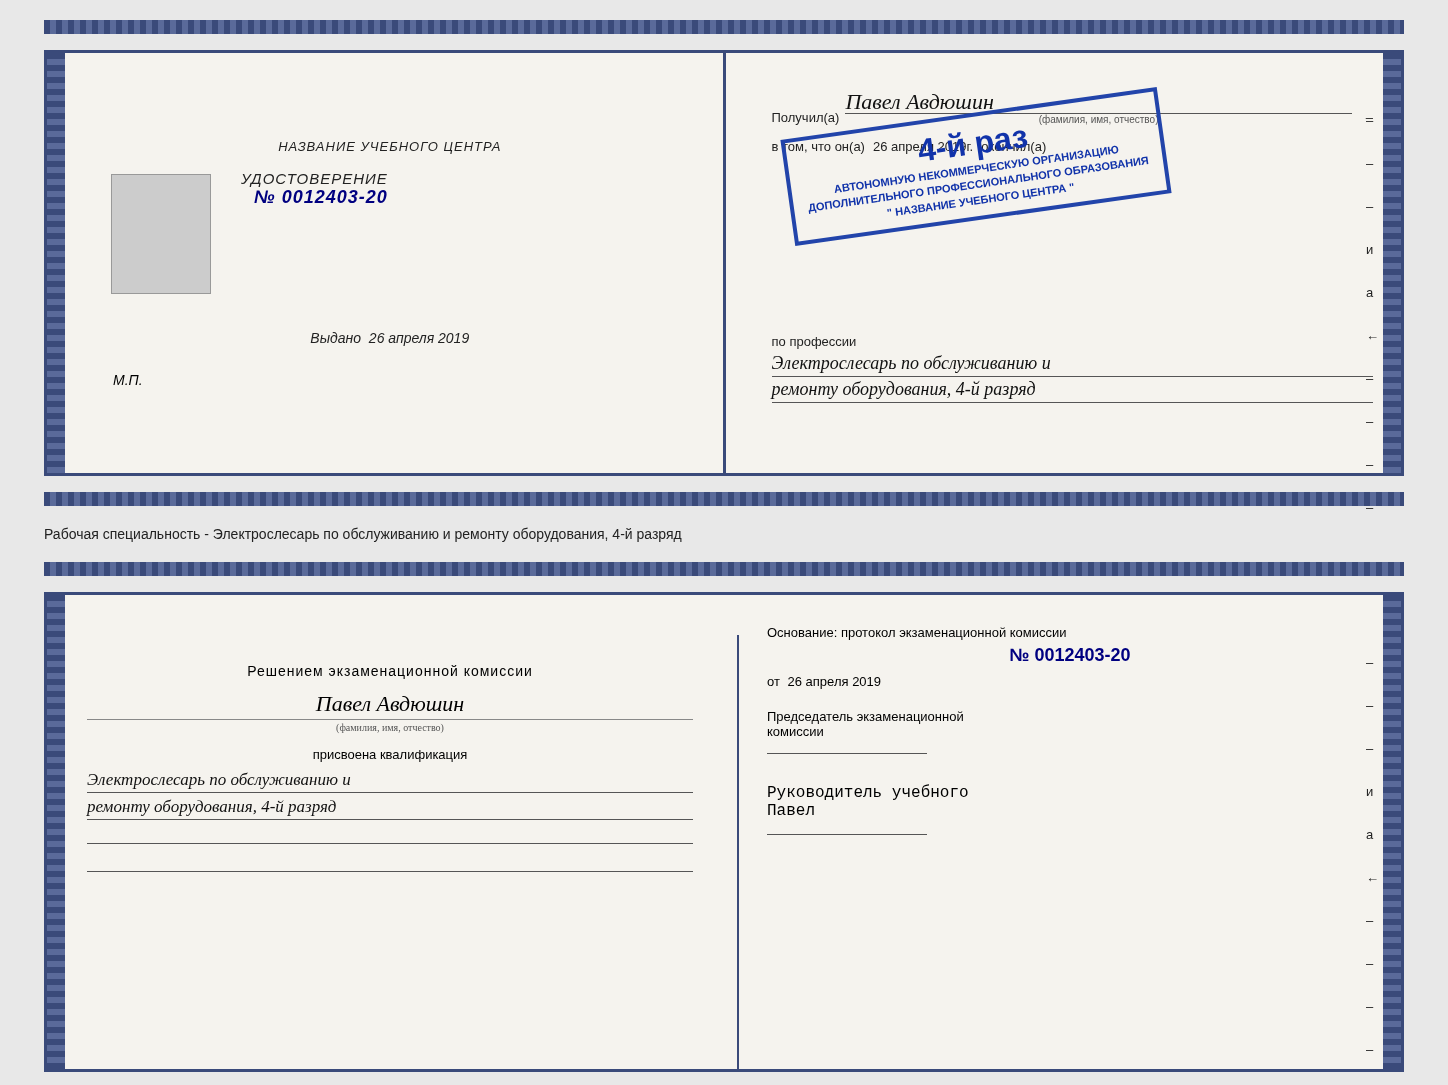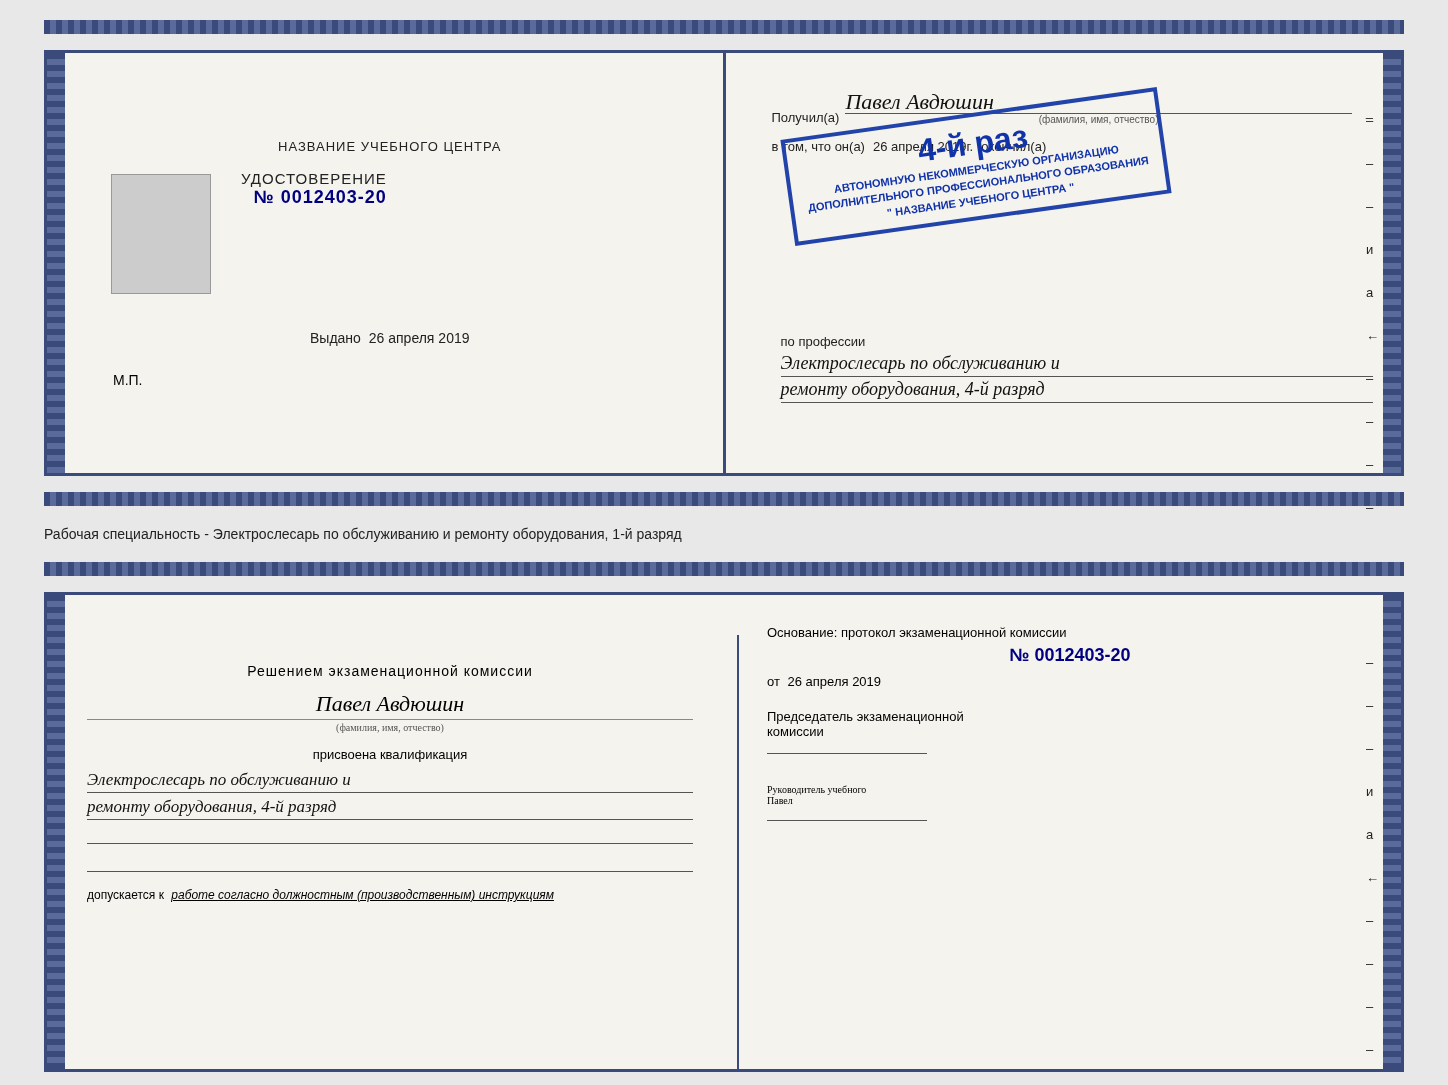--- a/index.html
+++ b/index.html
@@ -31,20 +31,21 @@
       min-height: 420px;
     }
 
     .page-left {
       border-right: 3px solid #3a4a7a;
       display: flex;
       flex-direction: column;
       align-items: center;
       justify-content: center;
       gap: 20px;
+      font-style: italic;
     }
 
     .page-right {
       position: relative;
     }
 
     
     .booklet::before {
       content: '';
       position: absolute;
@@ -224,21 +225,20 @@
       color: #1133aa;
       text-align: center;
       font-family: Arial, sans-serif;
       text-transform: uppercase;
       line-height: 1.4;
     }
 
     .profession-block {
       margin-top: 180px;
       font-size: 13px;
-      margin-left: 9px;
     }
 
     .profession-label {
       font-size: 13px;
       color: #222;
       margin-bottom: 4px;
     }
 
     .profession-value {
       font-size: 18px;
@@ -386,22 +386,22 @@
       margin-bottom: 20px;
     }
 
     .chairman-block {
       font-family: Arial, sans-serif;
       font-size: 13px;
       margin-bottom: 30px;
     }
 
     .rukov-block {
-      font-family: Liberation Serif, serif;
-      font-size: 10px;
+      font-family: Liberation Mono, monospace;
+      font-size: 16px;
     }
 
     .sig-line {
       border-bottom: 1px solid #555;
       width: 160px;
       margin-top: 14px;
     }
 
     .right-side-marks {
       position: absolute;
@@ -483,39 +483,35 @@
       <span>–</span>
       <span>–</span>
       <span>–</span>
       <span>–</span>
     </div>
   </div>
 </div>
 <div class="booklet-bottom"></div>
 
 <div class="separator-text">
-  <span>Рабочая специальность - Электрослесарь по обслуживанию и ремонту оборудования, 1-й разряд</span>
+  <span>Рабочая специальность - Электрослесарь по обслуживанию и ремонту оборудования, 4-й разряд</span>
 </div>
 
 <div class="booklet-top"></div>
 <div class="booklet2">
 
   <div class="page2-left">
     <div class="decision-title">Решением экзаменационной комиссии</div>
     <div class="name-handwritten">Павел Авдюшин</div>
     <div class="fio-sublabel">(фамилия, имя, отчество)</div>
     <div class="assigned-label">присвоена квалификация</div>
     <div class="qualification-value">Электрослесарь по обслуживанию и</div>
     <div class="qualification-value">ремонту оборудования, 4-й разряд</div>
     <div class="blank-line"></div>
     <div class="blank-line"></div>
-    <div class="допускается-block">
-      <span>допускается к</span>
-      <span class="допускается-italic" style="margin-left:4px;">работе согласно должностным (производственным) инструкциям</span>
-    </div>
   </div>
 
   <div class="page2-right">
     <div class="osnov-label">Основание: протокол экзаменационной комиссии</div>
     <div class="prot-number">№ 0012403-20</div>
     <div class="ot-date">
       <span>от</span>
       <span style="margin-left:4px;">26 апреля 2019</span>
     </div>
     <div class="chairman-block">

